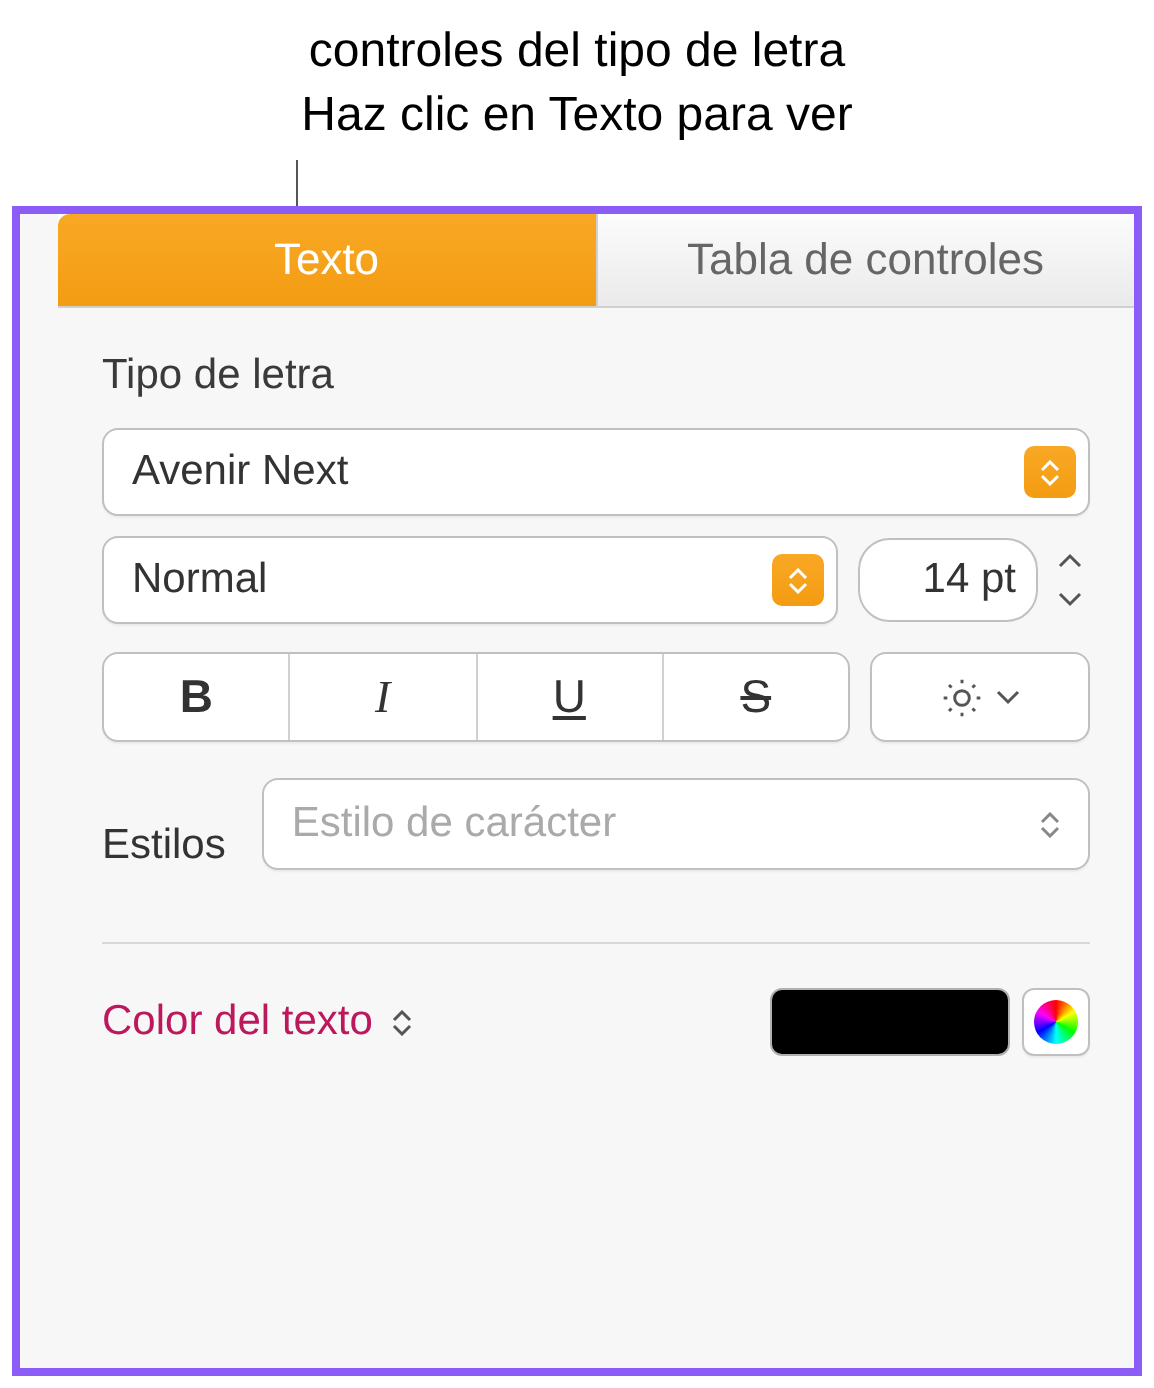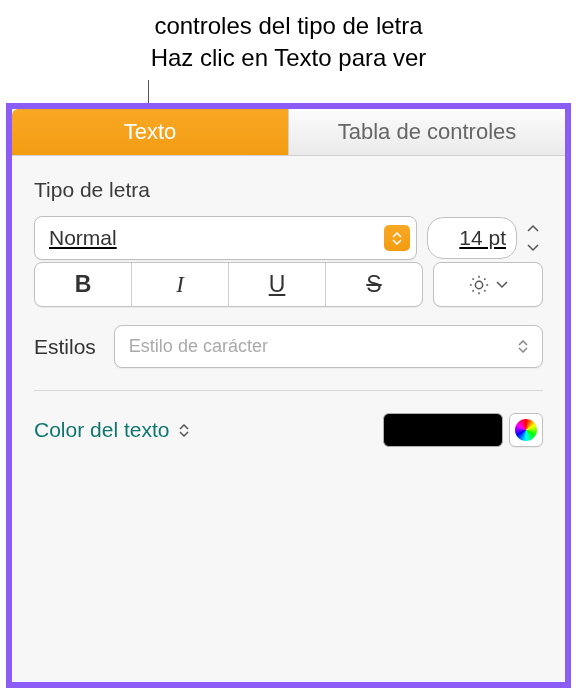--- a/index.html
+++ b/index.html
@@ -23,28 +23,29 @@
     }
     .callout-line {
       position: absolute;
       left: 148px;
       top: 80px;
       width: 1px;
       height: 27px;
       background: #555;
     }
     .panel {
-      border: 6px solid #8b5cf6;
+      border: 4px solid #8b5cf6;
       margin: 0;
       background: #f7f7f7;
       position: absolute;
       top: 103px;
       left: 6px;
       right: 6px;
       bottom: 6px;
+      padding-left: 19px;
     }
     .tabs {
       display: flex;
       width: 100%;
       background: linear-gradient(#fcfcfc, #eaeaea);
       border-bottom: 1px solid #d0d0d0;
     }
     .tab {
       flex: 1;
       text-align: center;
@@ -100,22 +101,21 @@
       align-items: center;
       justify-content: center;
       gap: 1px;
     }
     .popup-arrow svg {
       display: block;
     }
     .row {
       display: flex;
       gap: 10px;
-      margin-bottom: 2px;
-      text-decoration: underline;
+      margin-bottom: 14px;
     }
     .font-style-popup {
       flex: 1;
     }
     .size-group {
       display: flex;
       align-items: center;
       gap: 6px;
     }
     .size-field {
@@ -184,38 +184,38 @@
       border: 1px solid #c0c0c0;
       border-radius: 8px;
       padding: 8px 14px;
       cursor: pointer;
       width: 110px;
       box-shadow: 0 1px 1px rgba(0,0,0,0.05);
     }
     .gear-btn svg { display: block; }
     .styles-row {
       display: flex;
-      align-items: center;
+      align-items: flex-end;
       gap: 18px;
-      margin-bottom: 22px;
+      margin-bottom: 36px;
     }
     .styles-label {
       font-size: 21px;
       color: #333;
     }
     .styles-popup {
       flex: 1;
       display: flex;
       align-items: center;
       justify-content: space-between;
       background: #fff;
       border: 1px solid #c0c0c0;
       border-radius: 8px;
       padding: 10px 14px;
-      font-size: 18px;
+      font-size: 21px;
       color: #aaa;
       cursor: pointer;
       box-shadow: 0 1px 1px rgba(0,0,0,0.05);
     }
     .plain-arrows {
       display: flex;
       flex-direction: column;
       align-items: center;
       gap: 1px;
       color: #888;
@@ -232,21 +232,21 @@
       padding: 22px;
     }
     .color-label-group {
       display: flex;
       align-items: center;
       gap: 10px;
       cursor: pointer;
     }
     .color-label {
       font-size: 21px;
-      color: #0f766e;
+      color: #be185d;
     }
     .color-controls {
       display: flex;
       align-items: center;
       gap: 6px;
     }
     .color-swatch {
       width: 120px;
       height: 34px;
       background: #000;
@@ -285,20 +285,31 @@
 <div class="panel">
   <div class="tabs">
     <div class="tab active">Texto</div>
     <div class="tab-sep"></div>
     <div class="tab">Tabla de controles</div>
   </div>
 
   <div class="section">
     <div class="section-title">Tipo de letra</div>
 
+    <div class="popup popup-full">
+      <span>Avenir Next</span>
+      <span class="popup-arrow">
+        <svg width="10" height="6" viewBox="0 0 10 6">
+            <path d="M1 5 L5 1 L9 5" stroke="#fff" stroke-width="1.5" fill="none"></path>
+          </svg>
+        <svg width="10" height="6" viewBox="0 0 10 6">
+            <path d="M1 1 L5 5 L9 1" stroke="#fff" stroke-width="1.5" fill="none"></path>
+          </svg>
+      </span>
+    </div>
 
     <div class="row">
       <div class="popup font-style-popup">
         <span>Normal</span>
         <span class="popup-arrow">
           <svg width="10" height="6" viewBox="0 0 10 6">
               <path d="M1 5 L5 1 L9 5" stroke="#fff" stroke-width="1.5" fill="none"></path>
             </svg>
           <svg width="10" height="6" viewBox="0 0 10 6">
               <path d="M1 1 L5 5 L9 1" stroke="#fff" stroke-width="1.5" fill="none"></path>

